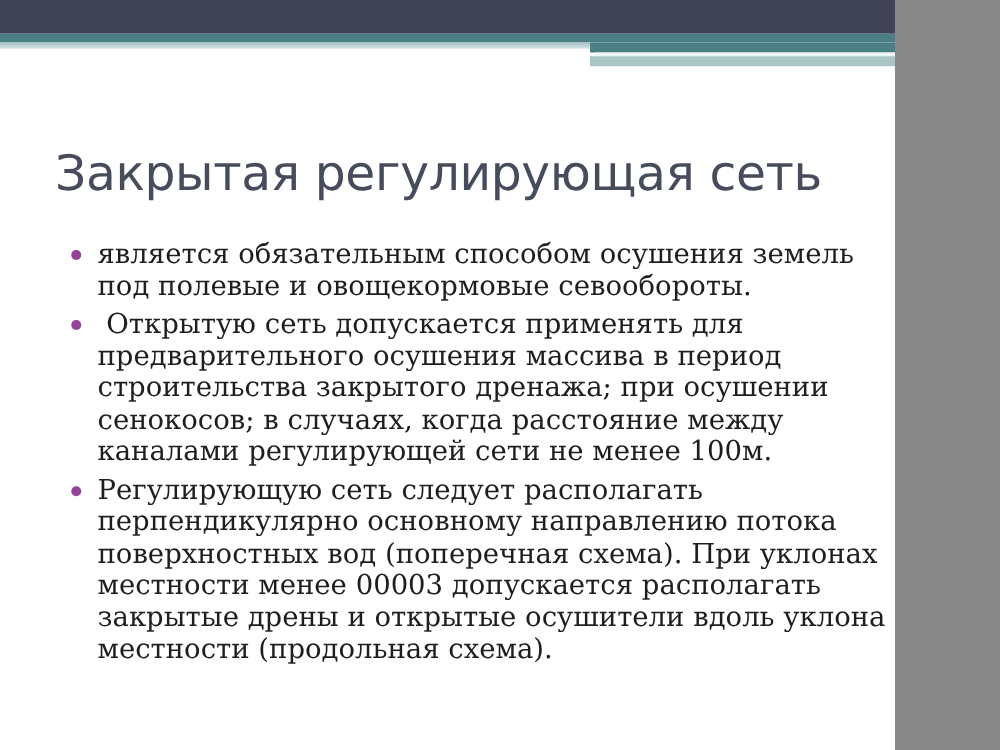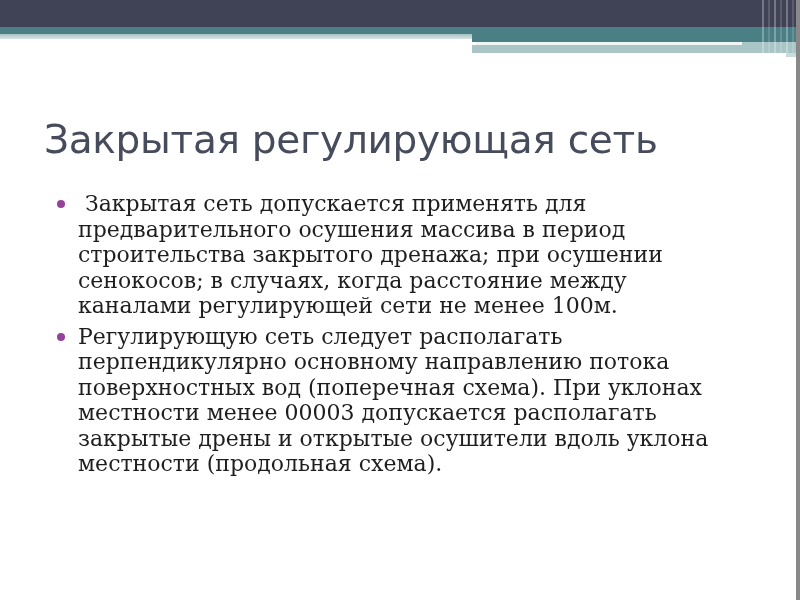--- a/index.html
+++ b/index.html
@@ -3,24 +3,25 @@
 <meta charset="utf-8">
 <style>
   html, body {
     margin: 0;
     padding: 0;
     background: #888;
     font-family: "DejaVu Sans", sans-serif;
   }
   .slide {
     position: relative;
-    width: 796px;
+    width: 672px;
     height: 600px;
     background: #ffffff;
     overflow: hidden;
+    padding-left: 44px;
   }
   
   .hdr-el { position: absolute; }
   .bar-dark   { left: 0;   top: 0;  width: 800px; height: 27px; background: #404356; }
   .bar-teal   { left: 0;   top: 27px; width: 800px; height: 7px; background: #4b7f86; }
   .strip-left { left: 0;   top: 34px; width: 472px; height: 5px;
                 background: linear-gradient(#a3c1c2, #d8e5e6); }
   .teal-right  { left: 472px; top: 34px; width: 328px; height: 8px; background: #4b7f86; }
   .white-line  { left: 476px; top: 42px; width: 266px; height: 3px; background: #eef5f5; }
   .light-right-a { left: 742px; top: 42px; width: 58px;  height: 3px; background: #a9c5c6; }
@@ -87,26 +88,33 @@
     <div class="hdr-el light-right-a"></div>
     <div class="hdr-el light-right-b"></div>
     <div class="hdr-el light-right-c"></div>
     <div class="hdr-el stripes"></div>
   </div>
 
   <h1 class="title">Закрытая регулирующая сеть</h1>
 
   <div class="body-block">
 
+    <div class="bullet-row">
+      <span class="dot-col">
+          <span class="dot"></span>
+        </span>
+      <div class="bullet-text">является обязательным способом осушения земель
+под полевые и овощекормовые севообороты.</div>
+    </div>
 
     <div class="bullet-row">
       <span class="dot-col">
           <span class="dot"></span>
         </span>
-      <div class="bullet-text"> Закрытая сеть допускается применять для
+      <div class="bullet-text"> Открытую сеть допускается применять для
 предварительного осушения массива в период
 строительства закрытого дренажа; при осушении
 сенокосов; в случаях, когда расстояние между
 каналами регулирующей сети не менее 100м.</div>
     </div>
 
     <div class="bullet-row">
       <span class="dot-col">
           <span class="dot"></span>
         </span>

